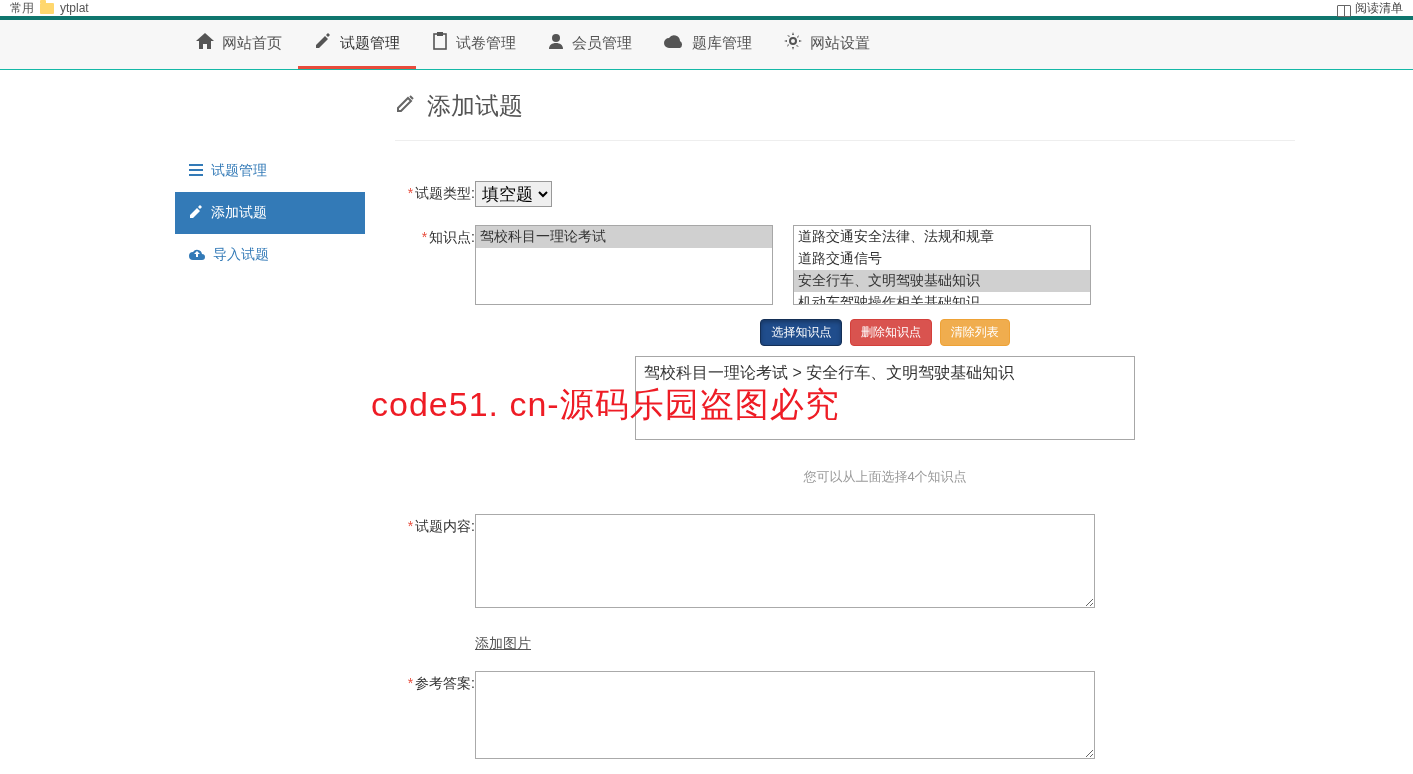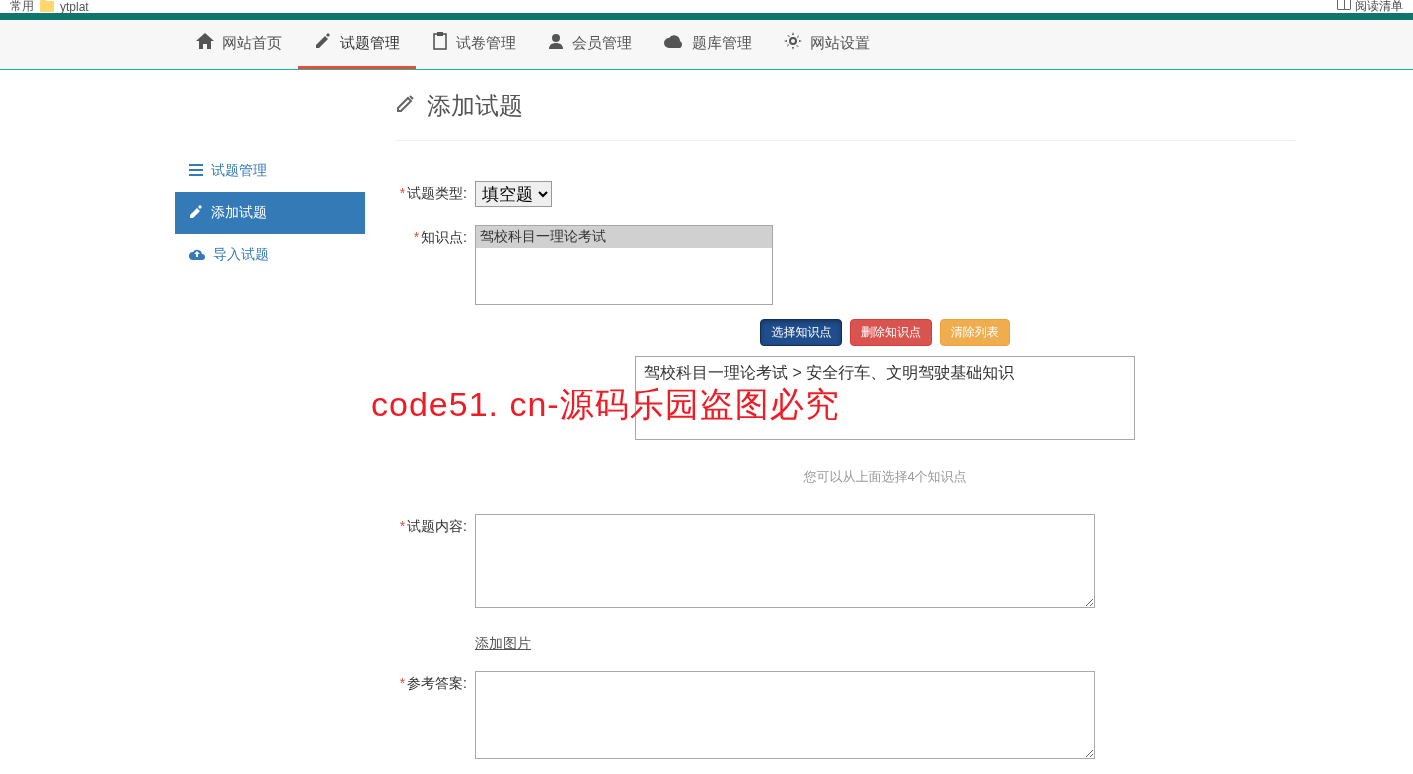--- a/index.html
+++ b/index.html
@@ -1,35 +1,35 @@
 <!DOCTYPE html>
 <html><head>
 <meta charset="utf-8">
 <style>
 *{box-sizing:border-box;margin:0;padding:0;}
 body{font-family:"Microsoft YaHei",Arial,sans-serif;font-size:13px;color:#333;background:#fff;}
-.top-bar{height:20px;border-bottom:7px solid #0f766e;padding:0 10px;display:flex;align-items:center;justify-content:space-between;font-size:12px;color:#555;}
+.top-bar{height:20px;border-bottom:4px solid #0f766e;padding:0 10px;display:flex;align-items:center;justify-content:space-between;font-size:12px;color:#555;}
 .top-left{display:flex;align-items:center;gap:6px;}
 .folder-icon{width:14px;height:11px;background:#ffd76e;border-radius:1px;position:relative;display:inline-block;}
 .folder-icon::before{content:"";position:absolute;top:-3px;left:0;width:6px;height:3px;background:#ffd76e;border-radius:1px 1px 0 0;}
-.top-right{display:flex;align-items:flex-start;gap:4px;color:#444;}
+.top-right{display:flex;align-items:flex-end;gap:4px;color:#444;}
 .book-icon{display:inline-block;width:14px;height:12px;border:1px solid #666;border-radius:1px;position:relative;}
 .book-icon::after{content:"";position:absolute;left:50%;top:0;bottom:0;width:1px;background:#666;}
 .main-nav{height:50px;background:#f7f7f7;padding:0 180px;display:flex;align-items:stretch;border-bottom:1px solid #14b8a6;}
 .nav-item{display:flex;align-items:center;gap:8px;padding:0 16px;color:#555;font-size:15px;cursor:pointer;border-bottom:3px solid transparent;}
 .nav-item.active{border-bottom-color:#e74c3c;color:#333;}
 .nav-icon{font-size:16px;}
 .layout{display:flex;padding:20px 0 40px 175px;}
 .sidebar{width:190px;flex-shrink:0;margin-top:60px;}
 .side-item{padding:12px 14px;color:#337ab7;cursor:pointer;display:flex;align-items:center;gap:8px;font-size:14px;}
 .side-item.active{background:#337ab7;color:#fff;}
 .content{flex:1;padding:0 30px;max-width:960px;}
 .page-title{font-size:24px;color:#555;display:flex;align-items:center;gap:10px;padding-bottom:18px;border-bottom:1px solid #eee;margin-bottom:40px;font-weight:400;}
 .form-row{display:flex;align-items:flex-start;margin-bottom:18px;}
-.form-label{width:80px;text-align:right;padding-right:8px;font-size:14px;color:#333;padding-top:4px;flex-shrink:0;}
+.form-label{width:80px;text-align:right;font-size:14px;color:#333;padding-top:4px;flex-shrink:0;}
 .req{color:#e74c3c;margin-right:2px;}
 .form-ctrl{flex:1;}
 select{height:26px;border:1px solid #999;background:#efefef;font-size:17px;padding:0 2px;}
 .kp-row{display:flex;gap:20px;align-items:flex-start;}
 .list-box{width:298px;height:80px;border:1px solid #a7a7a7;overflow-y:scroll;background:#fff;font-size:14px;}
 .list-opt{padding:2px 4px;cursor:pointer;}
 .list-opt.sel{background:#d0d0d0;}
 .btn-row{text-align:center;margin:14px 0 10px;}
 .btn{display:inline-block;padding:4px 10px;border-radius:4px;font-size:12px;color:#fff;cursor:pointer;margin:0 2px;border:1px solid transparent;}
 .btn-primary{background:#204d8c;border-color:#142f56;}
@@ -162,20 +162,26 @@
       </div>
     </div>
 
     <div class="form-row">
       <div class="form-label"><span class="req">*</span><span>知识点:</span></div>
       <div class="form-ctrl">
         <div class="kp-row">
           <div class="list-box">
             <div class="list-opt sel">驾校科目一理论考试</div>
           </div>
+          <div class="list-box">
+            <div class="list-opt">道路交通安全法律、法规和规章</div>
+            <div class="list-opt">道路交通信号</div>
+            <div class="list-opt sel">安全行车、文明驾驶基础知识</div>
+            <div class="list-opt">机动车驾驶操作相关基础知识</div>
+          </div>
         </div>
         <div class="btn-row">
           <span class="btn btn-primary pressed">选择知识点</span>
           <span class="btn btn-danger">删除知识点</span>
           <span class="btn btn-warning">清除列表</span>
         </div>
         <div class="selected-area">
           <div>驾校科目一理论考试 &gt; 安全行车、文明驾驶基础知识</div>
         </div>
         <div class="hint">您可以从上面选择4个知识点</div>

